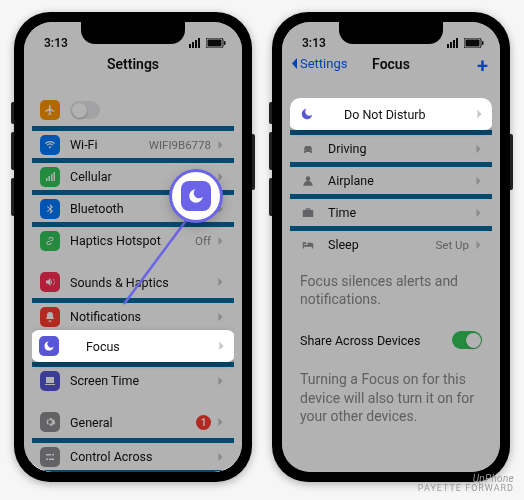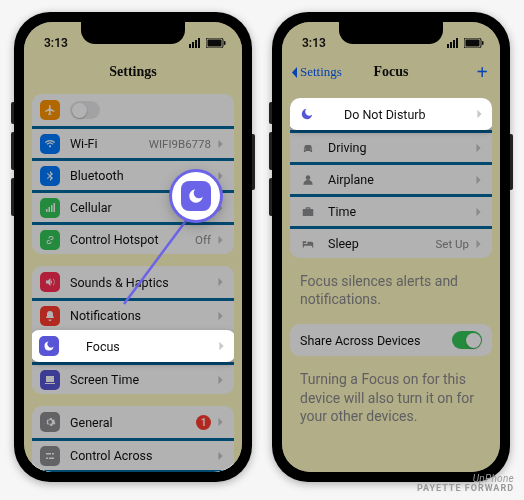--- a/index.html
+++ b/index.html
@@ -26,21 +26,21 @@
   }
   .phone::after {
     content:""; position:absolute; left:-3px; top:120px; width:3px; height:38px;
     background:#222; border-radius:2px 0 0 2px;
     box-shadow: 0 46px 0 #222;
   }
   .pbtn { position:absolute; right:-3px; top:122px; width:3px; height:56px;
     background:#222; border-radius:0 2px 2px 0; }
   .screen {
     width: 100%; height: 100%;
-    background: #fef9c3;
+    background: #ffffff;
     border-radius: 28px;
     overflow: hidden;
     position: relative;
   }
   .dim::after{
     content:""; position:absolute; inset:0;
     background: rgba(0,0,0,.30);
     pointer-events:none;
     border-radius:28px;
   }
@@ -57,39 +57,39 @@
   }
   .sb-right { display:flex; gap:3px; align-items:center; }
   .signal { display:inline-flex; gap:1px; align-items:flex-end; }
   .signal i { width:2px; background:#111; display:block; }
   .signal i:nth-child(1){height:4px} .signal i:nth-child(2){height:6px}
   .signal i:nth-child(3){height:8px} .signal i:nth-child(4){height:10px}
   .wifi-ic, .batt { display:inline-block; }
   .wifi-ic svg, .batt svg { display:block; }
 
   .navbar {
-    height: 32px; display:flex; align-items:center; justify-content:center;
-    position:relative; font-size:14px; font-weight:600; color:#111;font-family:Liberation Serif, serif;
+    height: 32px; display:flex; align-items:flex-start; justify-content:center;
+    position:relative; font-size:14px; font-weight:600; color:#111;
   }
   .navbar .back {
     position:absolute; left:8px; display:flex; align-items:center;
     color:#0a60ff; font-weight:400; font-size:13px; gap:2px;
   }
   .navbar .add {
     position:absolute; right:12px; color:#0a60ff; font-size:20px; line-height:1;
   }
 
   .group { margin: 6px 0 12px 0; background:#fff; border-radius:10px;
     margin-left:8px; margin-right:8px; overflow:hidden; }
   .row {
     display:flex; align-items:center; height:32px;
     padding: 0 10px 0 8px; font-size:12.5px; color:#111;
     position:relative; background:#fff;
   }
-  .row + .row { border-top:3px solid #0369a1; }
+  .row + .row { border-top:5px solid #0369a1; }
   .row .icon {
     width:20px; height:20px; border-radius:5px; margin-right:10px;
     display:flex; align-items:center; justify-content:center;
     flex-shrink:0; color:#fff;
   }
   .row .icon svg { width:12px; height:12px; }
   .row .label { flex:1; }
   .row .value { color:#8a8a8e; font-size:11.5px; margin-right:6px; }
   .row .chev { color:#c7c7cc; }
   .row .chev svg{ width:7px; height:10px; display:block; }
@@ -152,21 +152,21 @@
     color:#5856d6; flex-shrink:0;
   }
   .plainicon svg{ width:14px; height:14px; }
   .plainicon.gray{ color:#8e8e93; }
 
   .watermark{
     position:absolute; right:10px; bottom:6px;
     font-size:10px; color:#9a9a9a; text-align:right; line-height:1.1;
     font-style:italic; letter-spacing:.3px;
   }
-  .watermark b{ font-style:normal; font-weight:700; letter-spacing:1px; display:block; font-size:9px;}
+  .watermark b{ font-style:normal; font-weight:400; letter-spacing:1px; display:block; font-size:9px;}
 </style>
 </head>
 <body>
 
 <div class="phone">
   <div class="pbtn"></div>
   <div class="screen dim">
     <div class="notch"></div>
 
     <div class="statusbar">
@@ -216,53 +216,53 @@
         </span>
         <span class="label">Wi-Fi</span>
         <span class="value">WIFI9B6778</span>
         <span class="chev">
             <svg viewBox="0 0 7 12">
               <path fill="currentColor" d="M1 1l5 5-5 5"></path>
             </svg>
           </span>
       </div>
       <div class="row">
+        <span class="icon bg-green">
+          <svg viewBox="0 0 24 24">
+              <path fill="#fff" d="M4 14h3v6H4zm5-4h3v10H9zm5-4h3v14h-3zm5-4h3v18h-3z"></path>
+            </svg>
+        </span>
+        <span class="label">Cellular</span>
+        <span class="chev">
+            <svg viewBox="0 0 7 12">
+              <path fill="currentColor" d="M1 1l5 5-5 5"></path>
+            </svg>
+          </span>
+      </div>
+      <div class="row">
         <span class="icon bg-blue">
           <svg viewBox="0 0 24 24">
               <path fill="#fff" d="M12 2v8.6L7.4 6 6 7.4 11 12l-5 4.6L7.4 18 12 13.4V22l6-6-4.3-4L18 8l-6-6zm2 14l-2 2v-4l2 2zm0-8l-2 2V6l2 2z"></path>
             </svg>
         </span>
         <span class="label">Bluetooth</span>
         <span class="value">On</span>
         <span class="chev">
             <svg viewBox="0 0 7 12">
               <path fill="currentColor" d="M1 1l5 5-5 5"></path>
             </svg>
           </span>
       </div>
       <div class="row">
         <span class="icon bg-green">
           <svg viewBox="0 0 24 24">
-              <path fill="#fff" d="M4 14h3v6H4zm5-4h3v10H9zm5-4h3v14h-3zm5-4h3v18h-3z"></path>
-            </svg>
-        </span>
-        <span class="label">Cellular</span>
-        <span class="chev">
-            <svg viewBox="0 0 7 12">
-              <path fill="currentColor" d="M1 1l5 5-5 5"></path>
-            </svg>
-          </span>
-      </div>
-      <div class="row">
-        <span class="icon bg-green">
-          <svg viewBox="0 0 24 24">
               <path fill="#fff" d="M9 8a4 4 0 014-4h2a4 4 0 010 8h-2v-2h2a2 2 0 000-4h-2a2 2 0 00-2 2v1H9V8zm6 8a4 4 0 01-4 4H9a4 4 0 010-8h2v2H9a2 2 0 000 4h2a2 2 0 002-2v-1h2v1z"></path>
             </svg>
         </span>
-        <span class="label">Control Hotspot</span>
+        <span class="label">Haptics Hotspot</span>
         <span class="value">Off</span>
         <span class="chev">
             <svg viewBox="0 0 7 12">
               <path fill="currentColor" d="M1 1l5 5-5 5"></path>
             </svg>
           </span>
       </div>
     </div>
 
     <div class="group">

